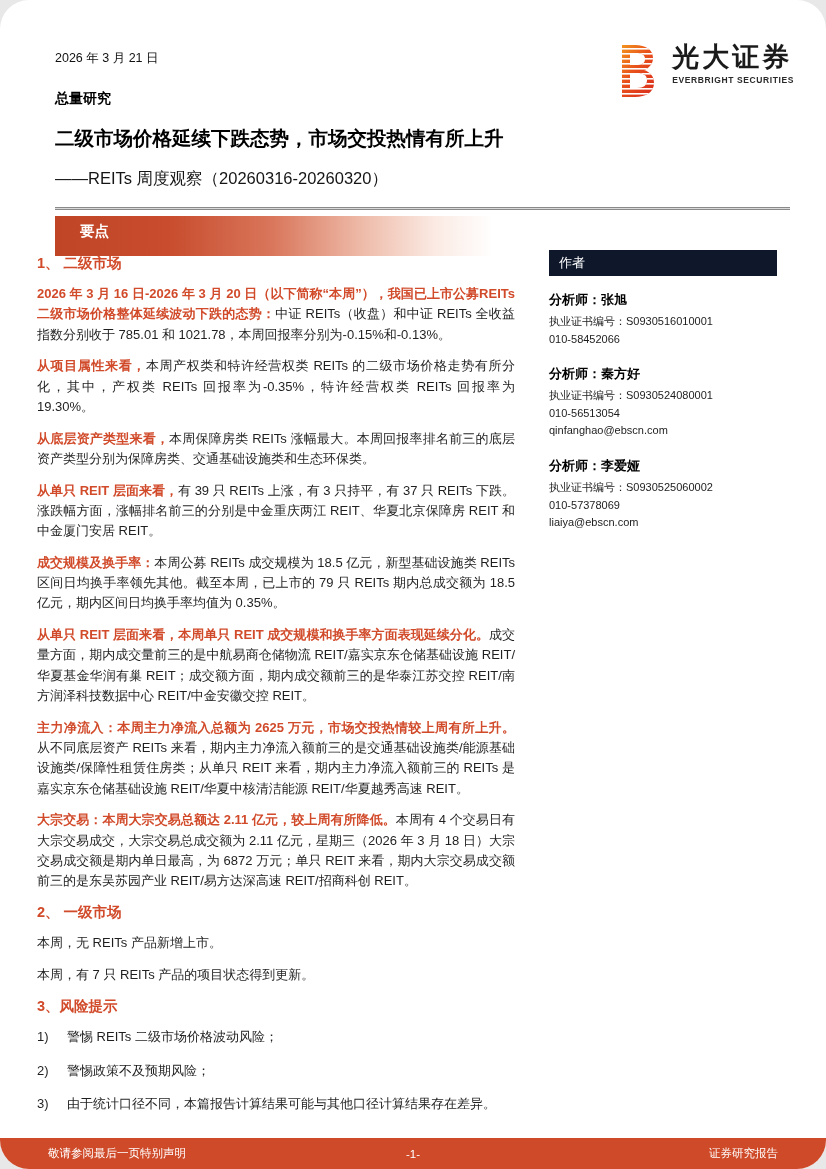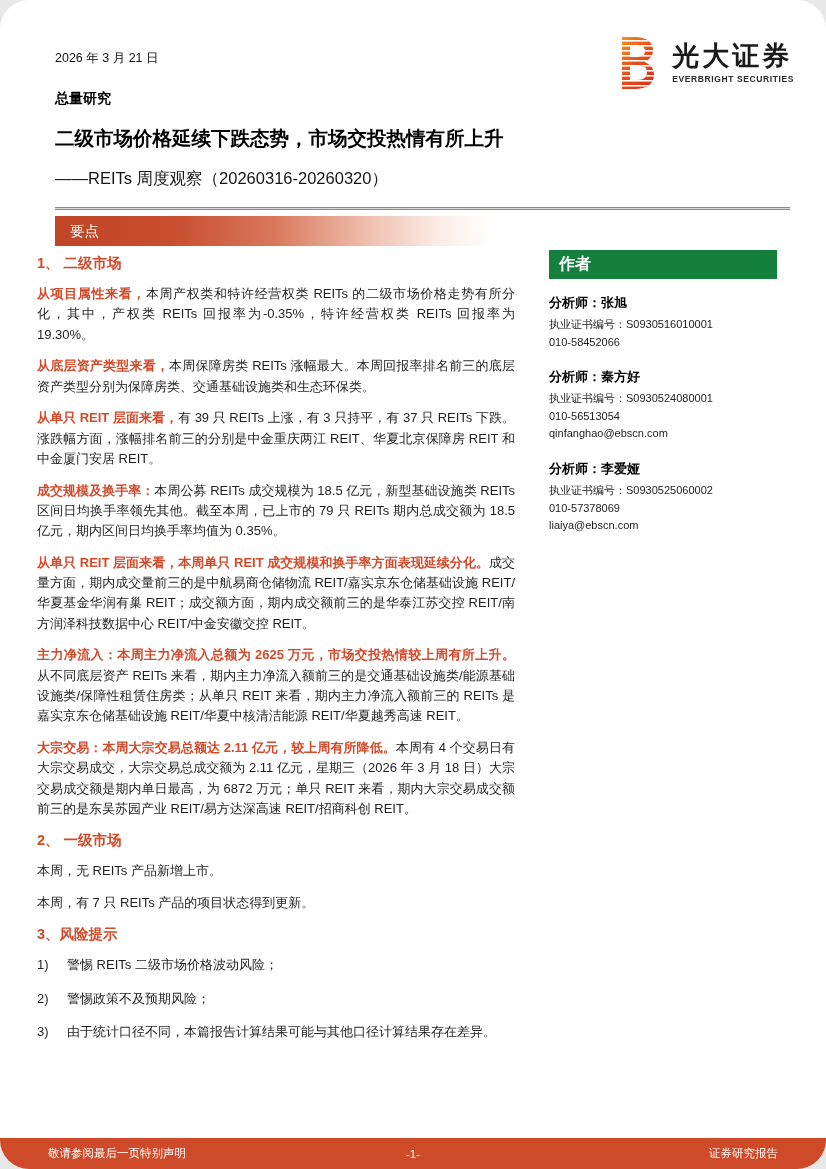--- a/index.html
+++ b/index.html
@@ -6,45 +6,45 @@
   html,body { margin:0; padding:0; background:#e8e8e8; }
   .page {
     position:relative; width:826px; height:1169px; margin:0 auto;
     background:#ffffff; overflow:hidden;
     font-family:"Liberation Sans","DejaVu Sans",sans-serif;
     color:#1f1f1f;
     border-radius:29px;
   }
   
   .date { position:absolute; top:50px; left:55px; font-size:12.5px; color:#111; }
-  .logo { position:absolute; top:36px; right:32px; display:flex; align-items:center; gap:14px; }
+  .logo { position:absolute; top:44px; right:32px; display:flex; align-items:flex-start; gap:14px; }
   .logo-cn { font-size:27px; font-weight:bold; color:#1a1a1a; letter-spacing:3px; line-height:1; }
   .logo-en { font-size:8.5px; color:#2a2a2a; letter-spacing:0.6px; margin-top:4px; font-weight:bold; }
   .category { position:absolute; top:90px; left:55px; font-size:14px; font-weight:bold; color:#000; }
   .title { position:absolute; top:125px; left:55px; width:560px; font-size:19.5px; font-weight:bold; color:#000; }
   .subtitle { position:absolute; top:168px; left:55px; font-size:16.5px; color:#151515; }
   .divider { position:absolute; top:207px; left:55px; width:735px; height:3px;
              border-top:1px solid #8a8a8a; border-bottom:1px solid #8a8a8a; background:#d9d9d9; }
   
   .kp-bar {
-    position:absolute; top:216px; left:55px; width:452px; height:30px;
+    position:absolute; top:216px; left:55px; width:452px; height:40px;
     background:linear-gradient(90deg,#c04527 0%,#c84c2d 25%,#d9765b 48%,#eebba9 68%,#fbeae3 84%,#ffffff 97%);
-    color:#ffffff; font-size:14.5px; font-weight:normal; line-height:30px; padding-left:15px;
+    color:#ffffff; font-size:14.5px; font-weight:bold; line-height:30px; padding-left:25px;
   }
   
   .main-col { position:absolute; top:252px; left:37px; width:478px; }
   .sec-head { color:#d14a2a; font-size:14.5px; font-weight:bold; margin:12px 0 11px; }
   .sec-head:first-child { margin-top:2px; }
   p.para { font-size:13px; line-height:1.56; text-align:justify; margin:0 0 11.5px; }
   .lead { color:#d14a2a; font-weight:bold; }
   .risk-item { display:flex; font-size:13px; line-height:1.5; margin:0 0 14px; }
   .risk-item .marker { flex:0 0 30px; }
   
   .sidebar { position:absolute; top:250px; left:549px; width:228px; }
-  .author-badge { background:#15803d; color:#fff; font-size:16px; font-weight:bold;
+  .author-badge { background:#0f172a; color:#fff; font-size:13px; font-weight:normal;
                   padding:4px 0 4px 10px; margin-bottom:15px; }
   .analyst { margin-bottom:17px; }
   .analyst .name { font-size:13px; font-weight:bold; color:#000; margin-bottom:4px;margin-top:10px; }
   .analyst .detail { font-size:11px; color:#1c1c1c; line-height:1.6; }
   
   .footer {
     position:absolute; left:0; bottom:0; width:826px; height:31px;
     background:#cf4a28; color:#ffffff; font-size:11.5px;
     display:flex; align-items:center;
   }
@@ -96,20 +96,23 @@
   <div class="category">总量研究</div>
   <div class="title">二级市场价格延续下跌态势，市场交投热情有所上升</div>
   <div class="subtitle">——REITs 周度观察（20260316-20260320）</div>
   <div class="divider"></div>
 
   <div class="kp-bar">要点</div>
 
   <div class="main-col">
     <div class="sec-head">1、 二级市场</div>
 
+    <p class="para">
+      <span class="lead">2026 年 3 月 16 日-2026 年 3 月 20 日（以下简称“本周”），我国已上市公募REITs 二级市场价格整体延续波动下跌的态势：</span><span>中证 REITs（收盘）和中证 REITs 全收益指数分别收于 785.01 和 1021.78，本周回报率分别为-0.15%和-0.13%。</span>
+    </p>
     <p class="para">
       <span class="lead">从项目属性来看，</span><span>本周产权类和特许经营权类 REITs 的二级市场价格走势有所分化，其中，产权类 REITs 回报率为-0.35%，特许经营权类 REITs 回报率为 19.30%。</span>
     </p>
     <p class="para">
       <span class="lead">从底层资产类型来看，</span><span>本周保障房类 REITs 涨幅最大。本周回报率排名前三的底层资产类型分别为保障房类、交通基础设施类和生态环保类。</span>
     </p>
     <p class="para">
       <span class="lead">从单只 REIT 层面来看，</span><span>有 39 只 REITs 上涨，有 3 只持平，有 37 只 REITs 下跌。涨跌幅方面，涨幅排名前三的分别是中金重庆两江 REIT、华夏北京保障房 REIT 和中金厦门安居 REIT。</span>
     </p>
     <p class="para">

